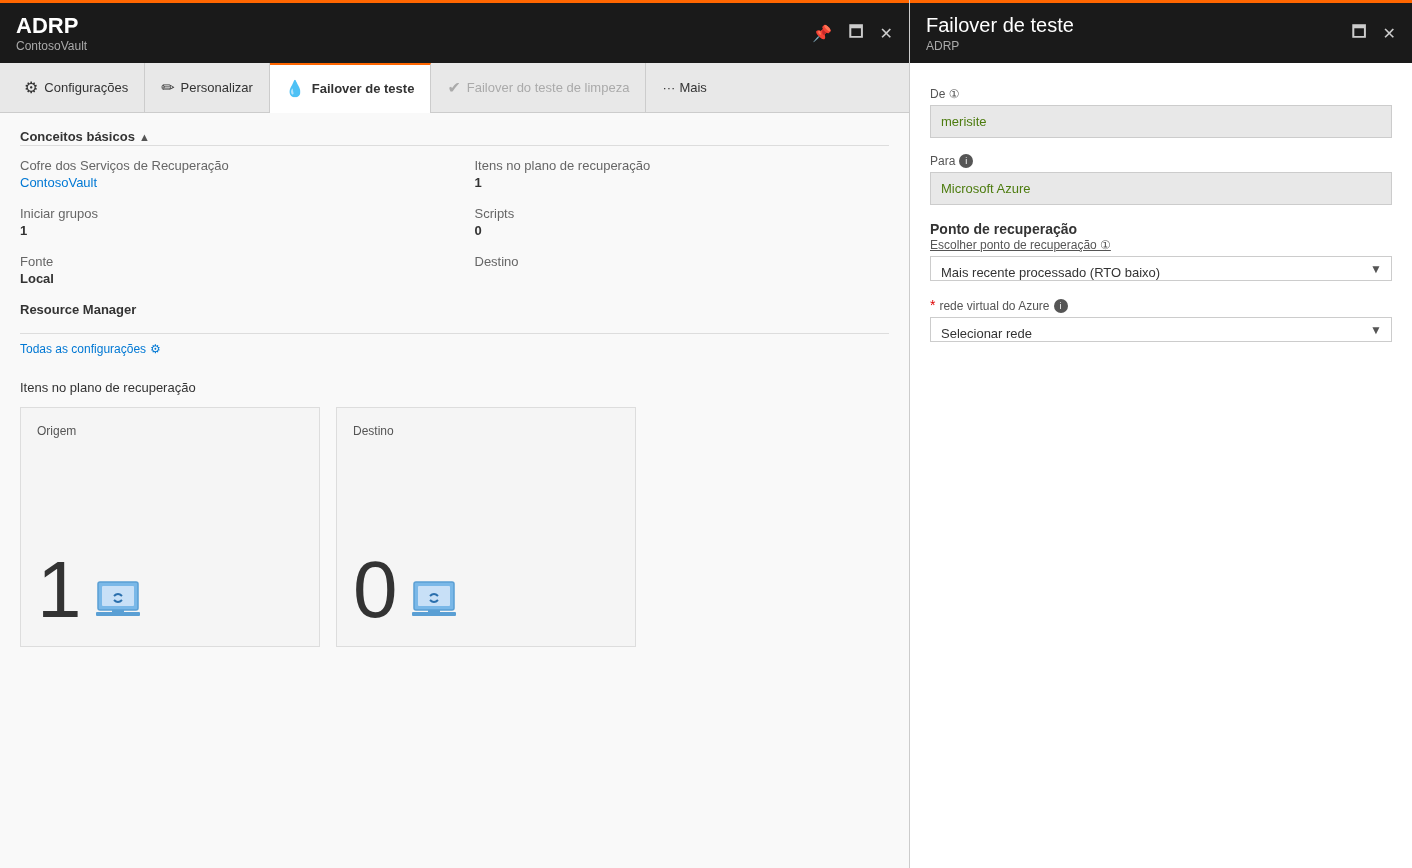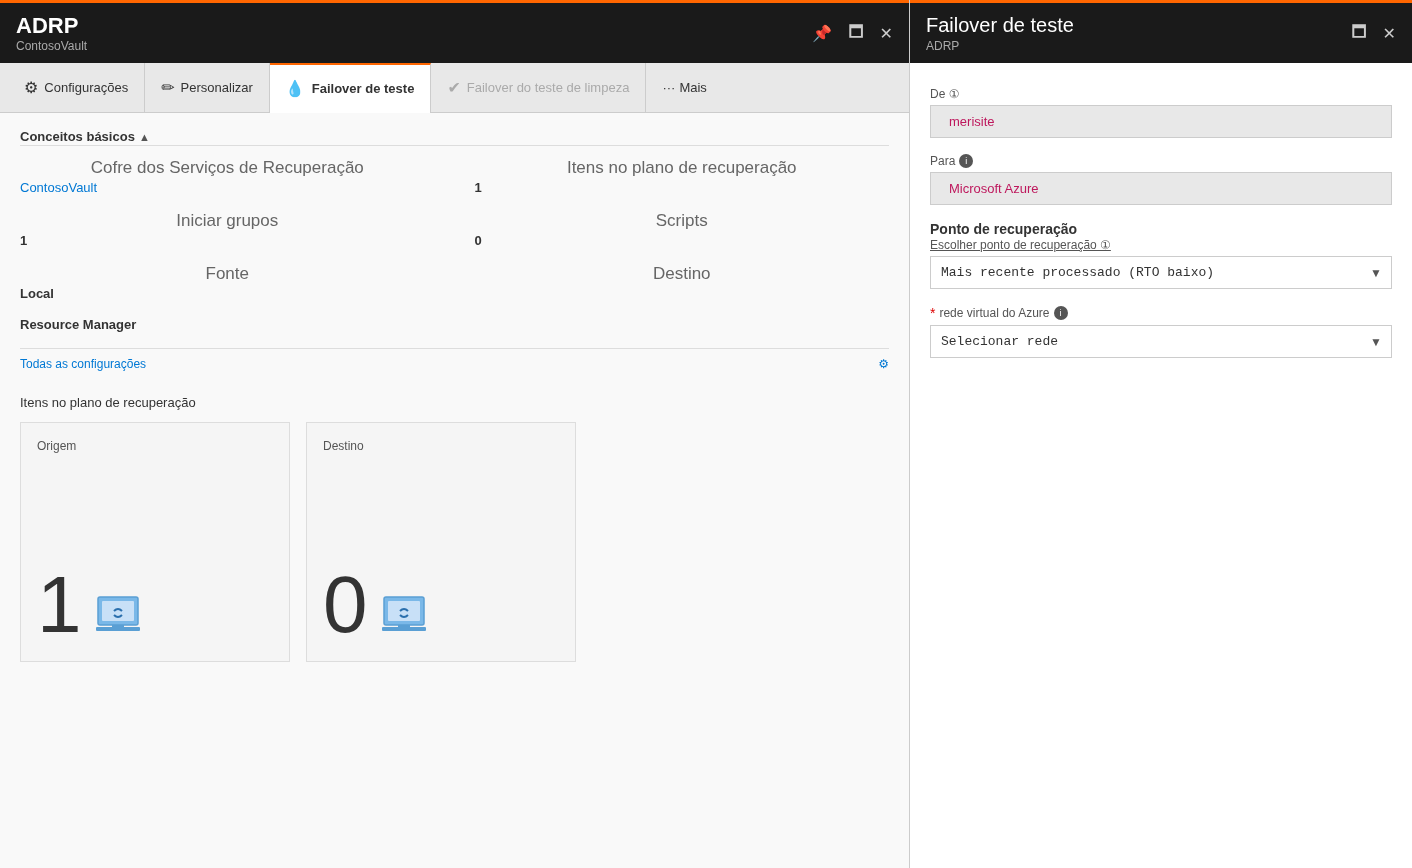--- a/index.html
+++ b/index.html
@@ -83,52 +83,52 @@
     }
     .section-header .chevron { font-size: 11px; color: #555; }
 
     .info-grid {
       display: grid;
       grid-template-columns: 1fr 1fr;
       gap: 16px 40px;
       margin-bottom: 16px;
     }
     .info-item { display: flex; flex-direction: column; }
-    .info-label { font-size: 17px; color: #666; margin-bottom: 2px; text-align: center; }
+    .info-label { font-size: 13px; color: #666; margin-bottom: 2px; }
     .info-value { font-size: 13px; color: #333; font-weight: 600; }
     .info-value.link { color: #0078d4; font-weight: normal; cursor: pointer; text-decoration: none; }
 
     .all-configs-link {
       text-align: right;
       color: #0078d4;
       font-size: 12px;
       cursor: pointer;
       padding: 8px 0;
       border-top: 1px solid #ddd;
       margin-bottom: 16px;
       display: flex;
       align-items: center;
-      justify-content: space-between;
+      justify-content: flex-start;
       gap: 4px;
     }
 
     
     .recovery-items-header {
       font-size: 13px;
       color: #333;
       margin-bottom: 12px;
       font-weight: 400;
     }
 
     .item-cards {
       display: flex;
       gap: 16px;
     }
     .item-card {
-      width: 270px;
+      width: 300px;
       min-height: 240px;
       background: #f5f5f5;
       border: 1px solid #ddd;
       padding: 16px;
       display: flex;
       flex-direction: column;
       justify-content: space-between;
     }
     .item-card-header { font-size: 12px; color: #555; }
     .item-card-body {
@@ -183,62 +183,61 @@
       color: #333;
       margin-bottom: 16px;
     }
 
     .field-group { margin-bottom: 16px; }
     .field-label {
       font-size: 12px;
       color: #555;
       margin-bottom: 4px;
       display: flex;
-      align-items: center;
+      align-items: flex-end;
       gap: 4px;
     }
     .field-label .required { color: #d00; font-size: 14px; }
     .field-label .info-icon {
       display: inline-flex;
       align-items: center;
       justify-content: center;
       width: 14px;
       height: 14px;
       border-radius: 50%;
       background: #555;
       color: #fff;
       font-size: 9px;
       cursor: pointer;
     }
 
     .field-input {
       width: 100%;
-      padding: 8px 18px;
+      padding: 8px 10px;
       border: 1px solid #ccc;
       background: #e8e8e8;
       font-size: 13px;
-      color: #be185d;
+      color: #4d7c0f;
       outline: none;
     }
 
     .field-select-wrapper {
       position: relative;
       width: 100%;
     }
     .field-select {
       width: 100%;
-      padding: 8px 32px 8px 10px;
+      padding: 8px 32px 0 10px;
       border: 1px solid #ccc;
       background: #fff;
       font-size: 13px;
       color: #333;
       appearance: none;
       outline: none;
       cursor: pointer;
-      font-family: Liberation Mono, monospace;
     }
     .select-chevron {
       position: absolute;
       right: 10px;
       top: 50%;
       transform: translateY(-50%);
       pointer-events: none;
       color: #555;
       font-size: 12px;
     }

